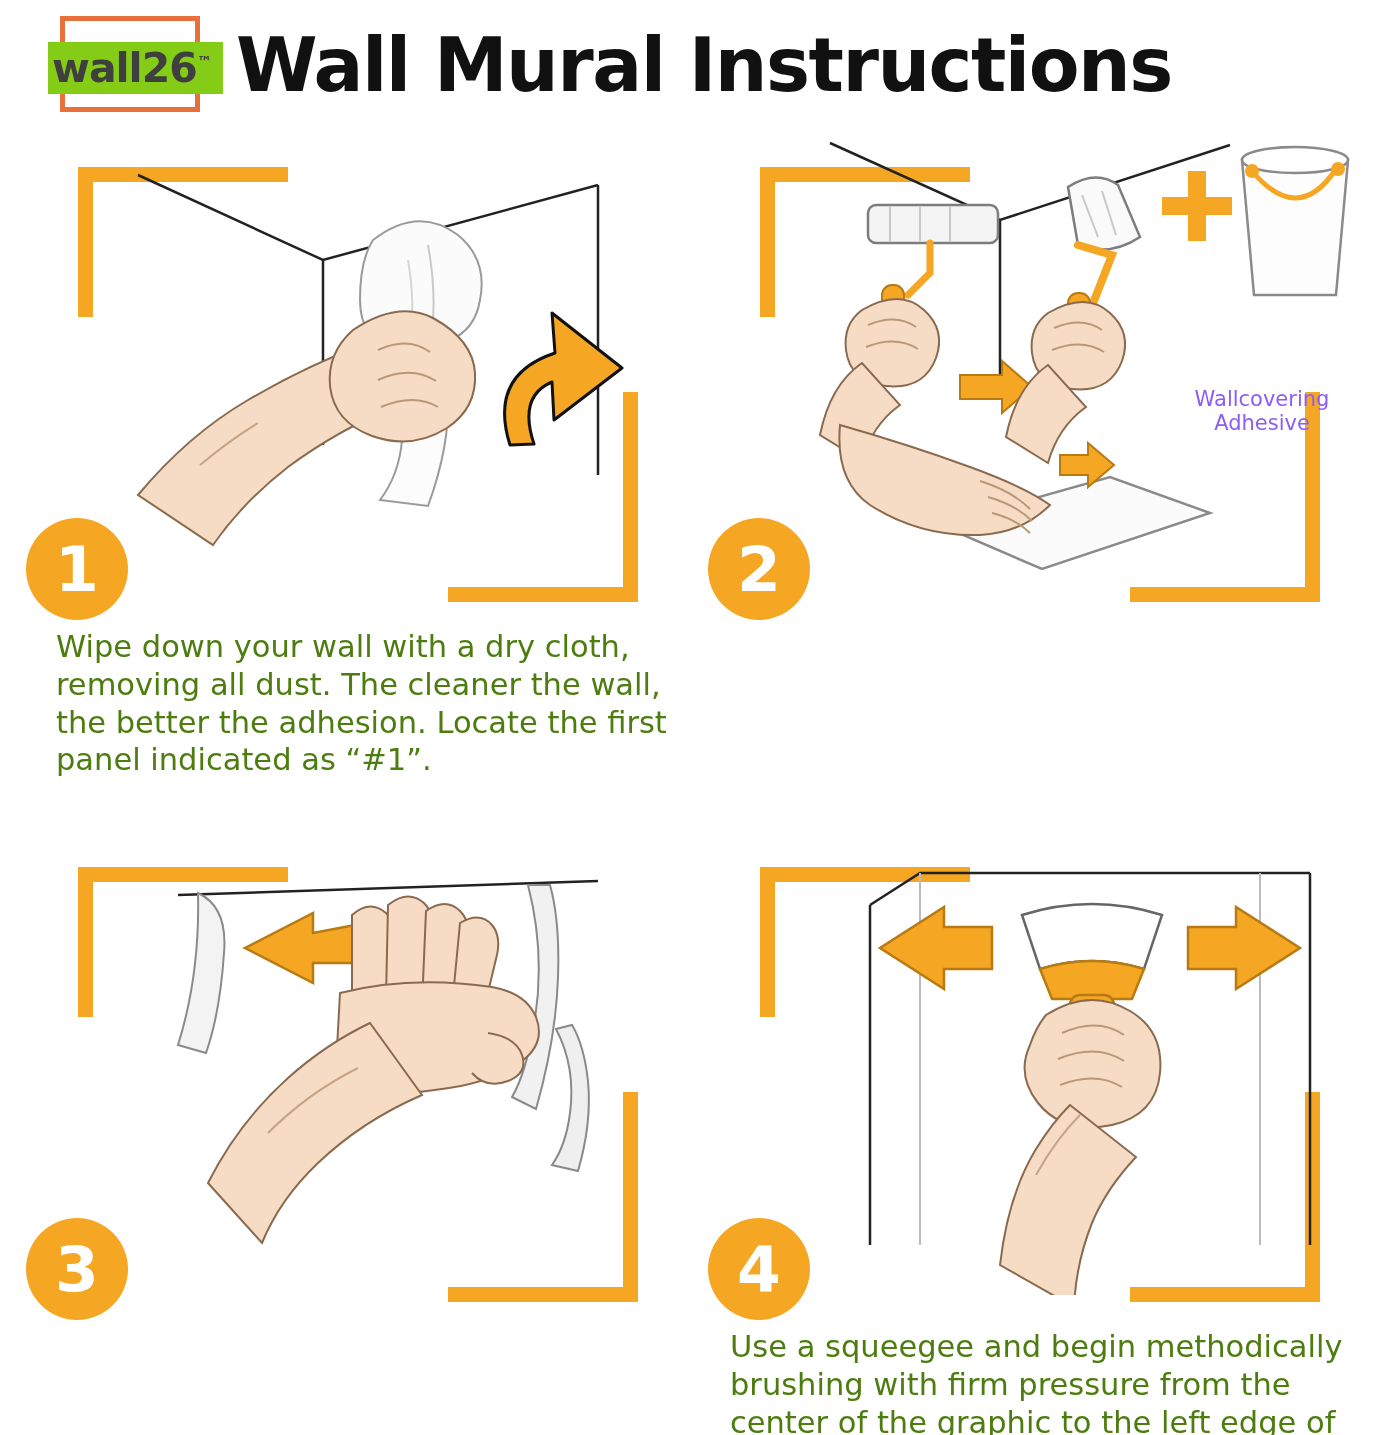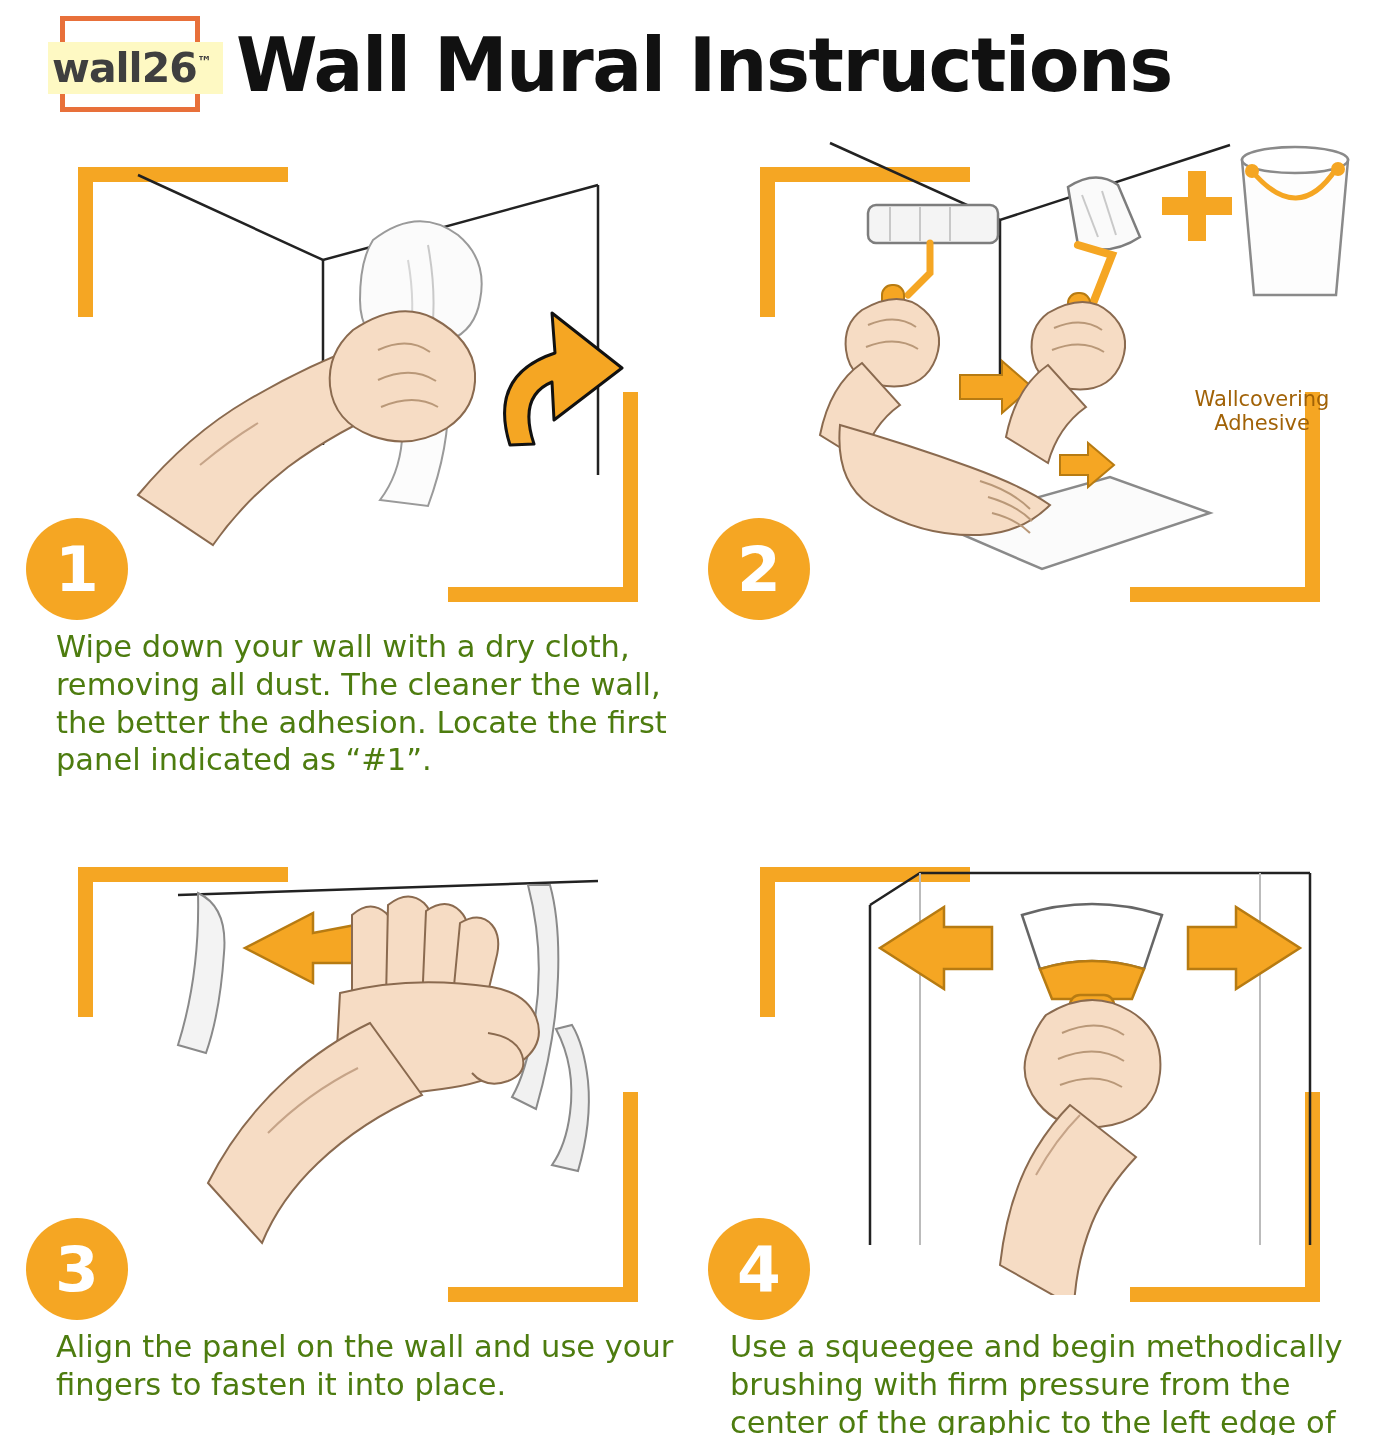--- a/index.html
+++ b/index.html
@@ -33,21 +33,21 @@
     position: absolute;
     left: 12px; top: 6px;
     width: 140px; height: 96px;
     border: 5px solid #E8703A;
   }
   .logo-wordmark {
     position: absolute;
     left: 0px;
     top: 32px;
     width: 175px;
-    background: #fef9c3;
+    background: #84cc16;
     font-family: "DejaVu Sans", sans-serif;
     font-weight: bold;
     font-size: 41px;
     letter-spacing: -1px;
     color: #3f3f3f;
     padding: 2px 0 2px 4px;
     white-space: nowrap;
   }
   .logo-tm {
     font-size: 15px;
@@ -139,21 +139,21 @@
 
   .adhesive-label {
     position: absolute;
     right: 8px;
     top: 262px;
     width: 180px;
     text-align: center;
     font-family: "DejaVu Sans", sans-serif;
     font-size: 21px;
     line-height: 1.15;
-    color: #a16207;
+    color: #8b5cf6;
   }
 </style>
 </head>
 <body>
 
 <div class="header">
   <div class="logo">
     <div class="logo-frame"></div>
     <div class="logo-wordmark"><span>wall26</span><span class="logo-tm">™</span></div>
   </div>
@@ -279,21 +279,20 @@
         <path d="M372 70 q20 -12 32 2 q10 12 4 34 l-12 50 l-32 -2 z" fill="#F6DCC4" stroke="#8a6a4f" stroke-width="2"></path>
 
         <path d="M252 140 q70 -18 152 -6 q34 6 44 30 q10 26 -14 44 q-30 22 -80 28 l-108 14 z" fill="#F6DCC4" stroke="#8a6a4f" stroke-width="2"></path>
         <path d="M400 180 q28 4 34 22 q6 18 -14 26 q-22 8 -36 -8" fill="#F6DCC4" stroke="#8a6a4f" stroke-width="2"></path>
         <path d="M120 330 q30 -60 80 -105 q38 -34 82 -55 l52 72 q-60 26 -104 68 q-38 36 -56 80z" fill="#F6DCC4" stroke="#8a6a4f" stroke-width="2"></path>
         <path d="M180 280 q40 -40 90 -65" fill="none" stroke="#c6a488" stroke-width="2"></path>
       </svg>
 
       <div class="badge">3</div>
     </div>
-    <div class="caption">Align the panel on the wall and use your fingers to fasten it into place.</div>
   </div>
 
   <div class="step step-4">
     <div class="art">
       <div class="bracket bracket-tl"></div>
       <div class="bracket bracket-br"></div>
 
       <svg class="illus" style="left:70px; top:20px;" width="580" height="450" viewBox="0 0 580 450">
 
         <polyline points="100,60 150,28 540,28" fill="none" stroke="#222" stroke-width="2.5"></polyline>

